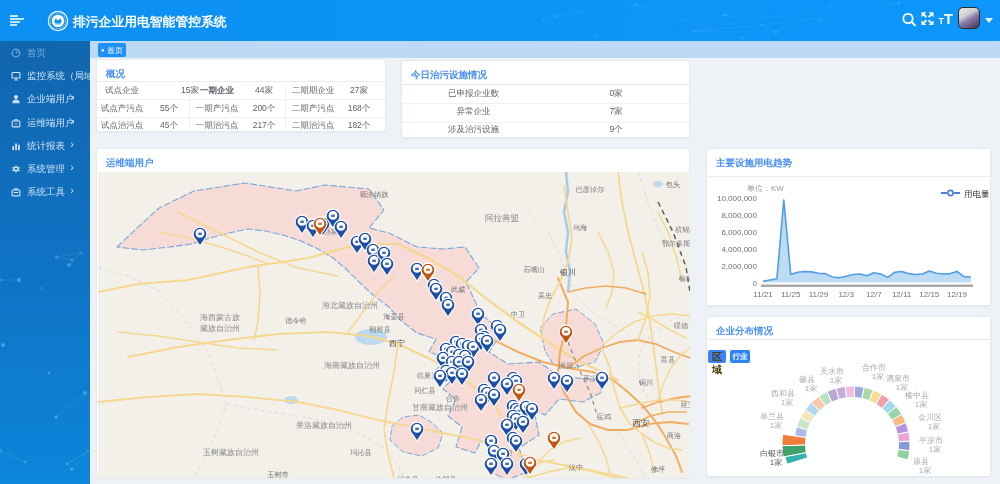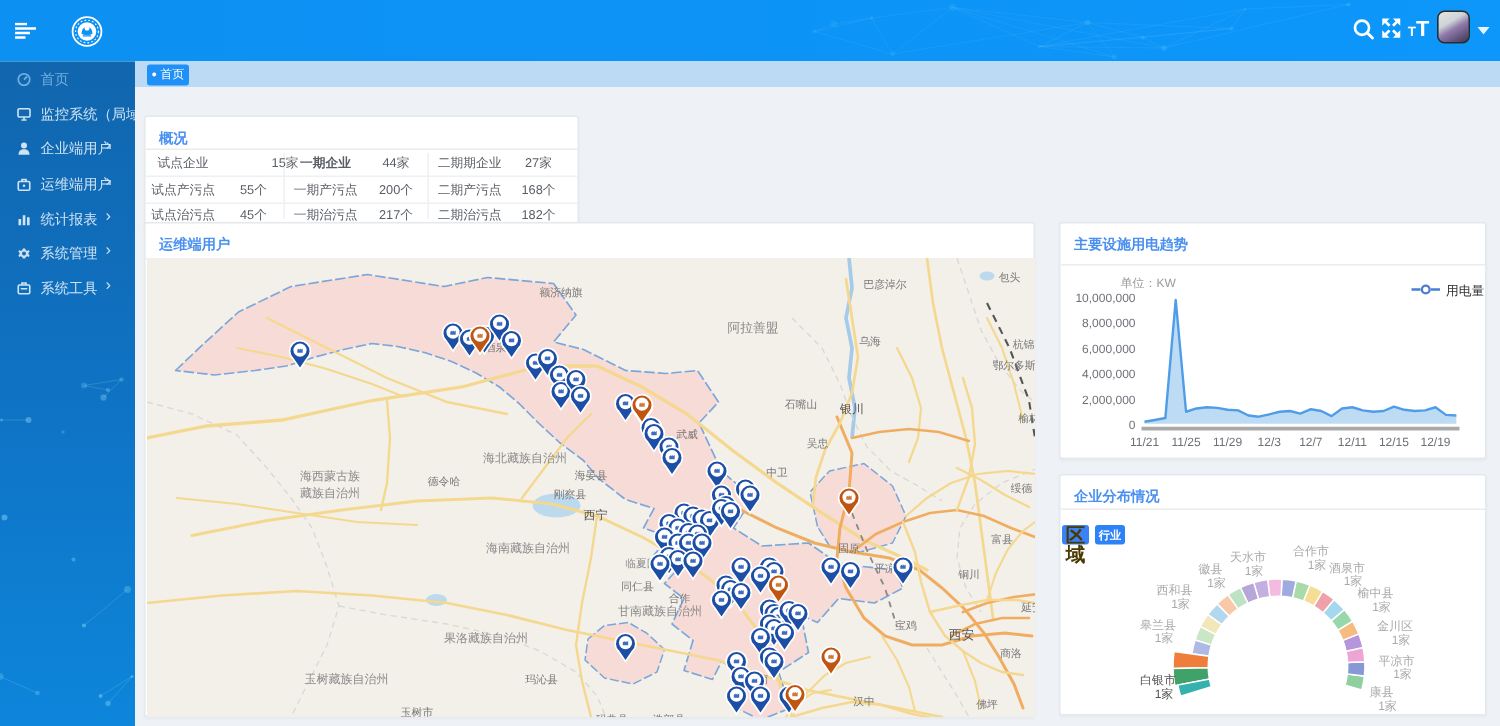--- a/index.html
+++ b/index.html
@@ -73,20 +73,21 @@
       <path d="M0 1 L8 1 M0 4 L14 4 M0 7 L10 7 M0 10 L7 10" stroke="#fff" stroke-width="1.6"></path>
     </svg>
     <svg width="22" height="22" viewBox="0 0 22 22" style="position:absolute;left:47px;top:10px;">
       <circle cx="11" cy="11" r="9.6" fill="none" stroke="#fff" stroke-width="1.2"></circle>
       <circle cx="11" cy="11" r="7.6" fill="none" stroke="#fff" stroke-width="0.7" stroke-dasharray="1.2 1.4"></circle>
       <circle cx="11" cy="11" r="6.2" fill="#fff"></circle>
       <path d="M7.4 12.5 C7.4 9.5 9 7.6 11 7.6 C13 7.6 14.6 9.5 14.6 12.5 C13.5 13.6 8.5 13.6 7.4 12.5 Z" fill="#0d93f5"></path>
       <circle cx="11" cy="8.6" r="1.7" fill="#fff"></circle>
       <path d="M8.2 13.9 L13.8 13.9" stroke="#0d93f5" stroke-width="0.9"></path>
     </svg>
+    <div class="title">排污企业用电智能管控系统</div>
     <svg width="100" height="26" viewBox="0 0 100 26" style="position:absolute;left:896px;top:7px;">
       <circle cx="12" cy="11.5" r="4.7" fill="none" stroke="#fff" stroke-width="1.8"></circle>
       <path d="M15.6 15 L19 18.4" stroke="#fff" stroke-width="1.9" stroke-linecap="round"></path>
       <g fill="#fff">
         <path d="M25.5 10.2 L25.5 5.3 L30.4 5.3 L28.6 7.1 L31 9.5 L29.7 10.8 L27.3 8.4 Z"></path>
         <path d="M37.5 10.2 L37.5 5.3 L32.6 5.3 L34.4 7.1 L32 9.5 L33.3 10.8 L35.7 8.4 Z"></path>
         <path d="M25.5 13.2 L25.5 18.1 L30.4 18.1 L28.6 16.3 L31 13.9 L29.7 12.6 L27.3 15 Z"></path>
         <path d="M37.5 13.2 L37.5 18.1 L32.6 18.1 L34.4 16.3 L32 13.9 L33.3 12.6 L35.7 15 Z"></path>
       </g>
       <text x="48" y="17" font-size="14.5" fill="#fff" font-family="Liberation Sans, sans-serif" font-weight="bold">T</text>
@@ -179,21 +180,21 @@
         <span class="mt" style="color:#cfe3f4">系统工具</span>
         <span class="arrow" style="color:#cfe3f4">›</span>
       </div>
   </div>
 
   <div id="ct">
     <div id="crumbbar">
         <div id="crumb"><span style="font-size:6px;vertical-align:1px;">●</span> 首页</div>
       </div>
 
-    <div class="panel" style="left:6px;top:36px;width:290px;height:73px;">
+    <div class="panel" style="left:6px;top:18px;width:290px;height:73px;">
       <div class="ptitle">概况</div>
       <div class="pdiv" style="top:21px;"></div>
       <div class="hr" style="top:38.5px;"></div>
       <div class="hr" style="top:57px;"></div>
       <div class="vr" style="left:92px;"></div>
       <div class="vr" style="left:188px;"></div>
       <span class="c1" style="left:-20px;top:25px;width:90px;">试点企业</span>
 <span class="c1" style="left:42px;top:25px;width:60px;text-align:right;">15家</span>
 <span class="c1" style="left:75px;top:25px;width:90px;font-weight:bold;">一期企业</span>
 <span class="c1" style="left:137px;top:25px;width:60px;">44家</span>
@@ -206,20 +207,32 @@
 <span class="c1" style="left:171px;top:42.5px;width:90px;">二期产污点</span>
 <span class="c1" style="left:232px;top:42.5px;width:60px;">168个</span>
 <span class="c1" style="left:-20px;top:60px;width:90px;">试点治污点</span>
 <span class="c1" style="left:42px;top:60px;width:60px;">45个</span>
 <span class="c1" style="left:75px;top:60px;width:90px;">一期治污点</span>
 <span class="c1" style="left:137px;top:60px;width:60px;">217个</span>
 <span class="c1" style="left:171px;top:60px;width:90px;">二期治污点</span>
 <span class="c1" style="left:232px;top:60px;width:60px;">182个</span>
     </div>
 
+    <div class="panel" style="left:311px;top:19px;width:289px;height:78px;">
+      <div class="ptitle">今日治污设施情况</div>
+      <div class="pdiv" style="top:23px;"></div>
+      <span class="c1" style="left:11.5px;top:26.5px;width:120px;">已申报企业数</span>
+<span class="c1" style="left:174px;top:26.5px;width:80px;">0家</span>
+<span class="c1" style="left:11.5px;top:45px;width:120px;">异常企业</span>
+<span class="c1" style="left:174px;top:45px;width:80px;">7家</span>
+<span class="c1" style="left:11.5px;top:62.5px;width:120px;">涉及治污设施</span>
+<span class="c1" style="left:174px;top:62.5px;width:80px;">9个</span>
+<div class="hr" style="top:42px"></div>
+        <div class="hr" style="top:60.5px"></div>
+    </div>
 
 
     <div class="panel" style="left:6px;top:107px;width:594px;height:330px;">
       <div class="ptitle">运维端用户</div>
       <div class="pdiv" style="top:23px;"></div>
       <svg width="592" height="306" viewBox="0 0 592 306" style="position:absolute;left:1px;top:23px;">
 <rect width="592" height="306" fill="#f3f0ea"></rect>
 <ellipse cx="273" cy="165" rx="16" ry="8" fill="#bcd9ee"></ellipse>
 <ellipse cx="196,0" cy="0" rx="0" ry="0" fill="none"></ellipse>
 <ellipse cx="193" cy="228" rx="7" ry="4" fill="#bcd9ee"></ellipse>
@@ -720,21 +733,21 @@
           <text x="166.9" y="120" font-size="8" fill="#6e7079" text-anchor="middle" font-family="Liberation Sans, sans-serif">12/7</text>
           <text x="194.6" y="120" font-size="8" fill="#6e7079" text-anchor="middle" font-family="Liberation Sans, sans-serif">12/11</text>
           <text x="222.3" y="120" font-size="8" fill="#6e7079" text-anchor="middle" font-family="Liberation Sans, sans-serif">12/15</text>
           <text x="250.0" y="120" font-size="8" fill="#6e7079" text-anchor="middle" font-family="Liberation Sans, sans-serif">12/19</text>
 </svg>
     </div>
 
     <div class="panel" style="left:616px;top:275px;width:285px;height:161px;">
       <div class="ptitle">企业分布情况</div>
       <div class="pdiv" style="top:22px;"></div>
-      <div style="position:absolute;left:1px;top:33px;width:18px;height:13px;background:#3b82f6;border-radius:2px;color:#4a3a00;font-size:13px;font-weight:bold;text-align:center;line-height:13px;">区域</div>
+      <div style="position:absolute;left:1px;top:33px;width:18px;height:13px;background:#3b82f6;border-radius:2px;color:#4a3a00;font-size:10px;font-weight:bold;text-align:center;line-height:13px;">区域</div>
       <div style="position:absolute;left:23px;top:33px;width:20px;height:13px;background:#2e82f7;border-radius:2px;color:#fff;font-size:7.5px;font-weight:bold;text-align:center;line-height:13px;">行业</div>
       <svg width="285" height="161" viewBox="0 0 285 161" style="position:absolute;left:0;top:0;">
 <path d="M200.8 143.0 A58 58 0 0 0 202.6 133.7 L191.2 132.3 A46.5 46.5 0 0 1 189.7 139.8 Z" fill="#8fd0a0" stroke="#fff" stroke-width="1"></path>
 <path d="M202.6 133.7 A58 58 0 0 0 202.9 124.2 L191.4 124.7 A46.5 46.5 0 0 1 191.2 132.3 Z" fill="#8699d6" stroke="#fff" stroke-width="1"></path>
 <path d="M202.9 124.2 A58 58 0 0 0 201.7 114.7 L190.4 117.2 A46.5 46.5 0 0 1 191.4 124.7 Z" fill="#eda5d5" stroke="#fff" stroke-width="1"></path>
 <path d="M201.7 114.7 A58 58 0 0 0 198.9 105.6 L188.2 109.9 A46.5 46.5 0 0 1 190.4 117.2 Z" fill="#b595dc" stroke="#fff" stroke-width="1"></path>
 <path d="M198.9 105.6 A58 58 0 0 0 194.7 97.1 L184.9 103.1 A46.5 46.5 0 0 1 188.2 109.9 Z" fill="#f6bb80" stroke="#fff" stroke-width="1"></path>
 <path d="M194.7 97.1 A58 58 0 0 0 189.2 89.4 L180.4 96.9 A46.5 46.5 0 0 1 184.9 103.1 Z" fill="#97d8ab" stroke="#fff" stroke-width="1"></path>
 <path d="M189.2 89.4 A58 58 0 0 0 182.4 82.7 L175.0 91.5 A46.5 46.5 0 0 1 180.4 96.9 Z" fill="#a3d8ee" stroke="#fff" stroke-width="1"></path>
 <path d="M182.4 82.7 A58 58 0 0 0 174.7 77.2 L168.8 87.1 A46.5 46.5 0 0 1 175.0 91.5 Z" fill="#f0a0a8" stroke="#fff" stroke-width="1"></path>

